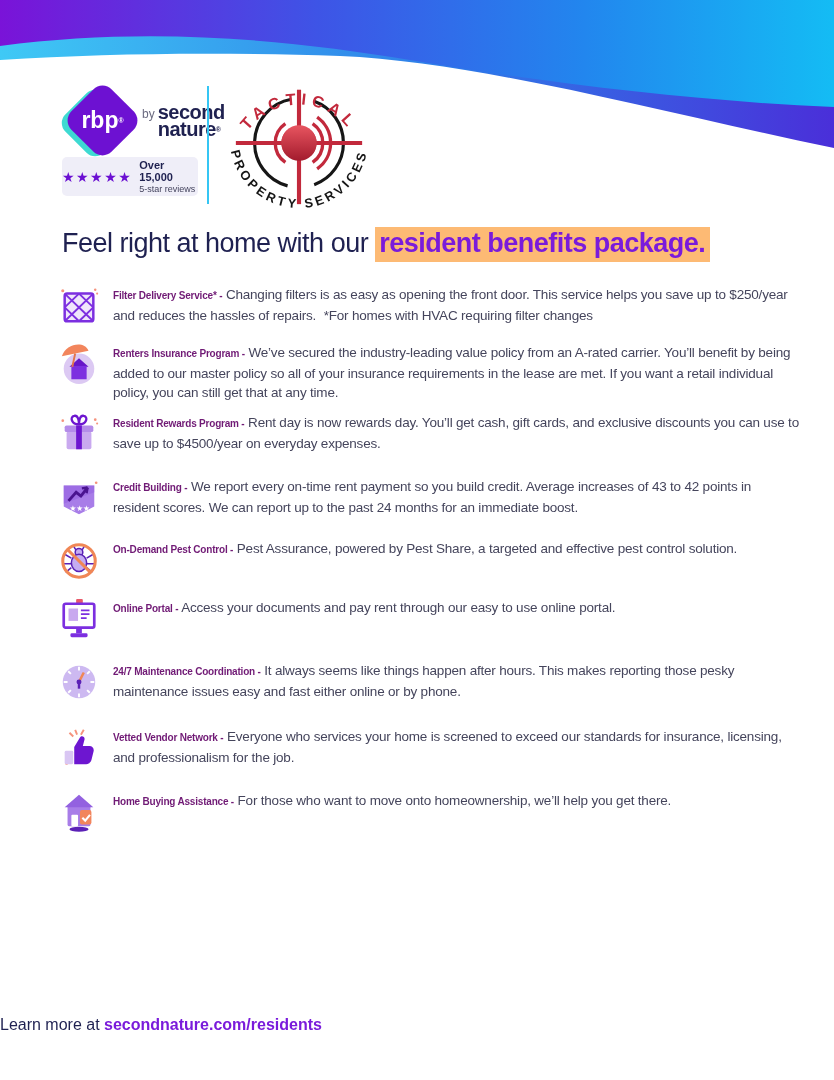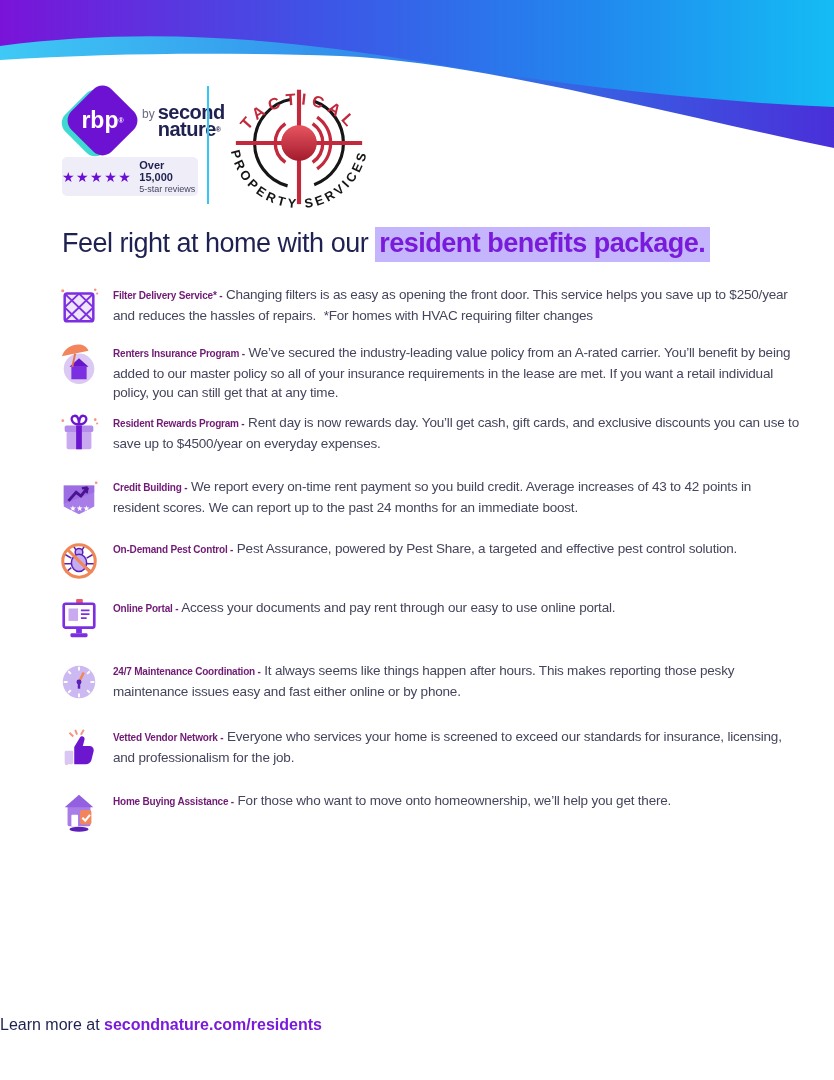--- a/index.html
+++ b/index.html
@@ -22,21 +22,21 @@
   .badge{position:absolute;left:62px;top:157px;width:136px;height:39px;background:#EFEEF8;
          border-radius:5px;display:flex;align-items:center;justify-content:center;gap:7px;}
   .badge-stars{color:#6B10D2;font-size:14px;letter-spacing:1.5px;}
   .badge-l1{font-size:11px;font-weight:700;color:#1F2150;}
   .badge-l2{font-size:9px;color:#44445E;margin-top:1px;}
   .divider{position:absolute;left:207px;top:86px;width:2px;height:118px;background:#35C6F4;}
   .tactical{position:absolute;left:220px;top:68px;}
   
   .headline{position:absolute;left:62px;top:228px;width:740px;font-size:27px;letter-spacing:-0.5px;
             color:#1F2151;font-weight:500;white-space:nowrap;}
-  .hl{color:#7A1BDB;font-weight:700;background:#c4b5fd;padding:1px 5px 4px 4px;}
+  .hl{color:#7A1BDB;font-weight:700;background:#fdba74;padding:1px 5px 4px 4px;}
   
   .row{position:absolute;left:58px;width:742px;display:flex;gap:13px;align-items:flex-start;}
   .row.center{align-items:flex-start;}
   .bicon{width:42px;height:44px;flex:0 0 42px;}
   .btext{flex:1;font-size:13.5px;line-height:19.5px;letter-spacing:-0.2px;color:#45455C;padding-top:1px;}
   .btitle{font-size:10px;font-weight:700;color:#701a75;}
   .bnote{margin-left:4px;}
   
   .learn{position:absolute;left:0;right:0;top:984px;text-align:left;font-size:16px;color:#1F2151;margin-top:32px;}
   .learn-link{color:#7A1BDB;font-weight:700;text-decoration:none;}

